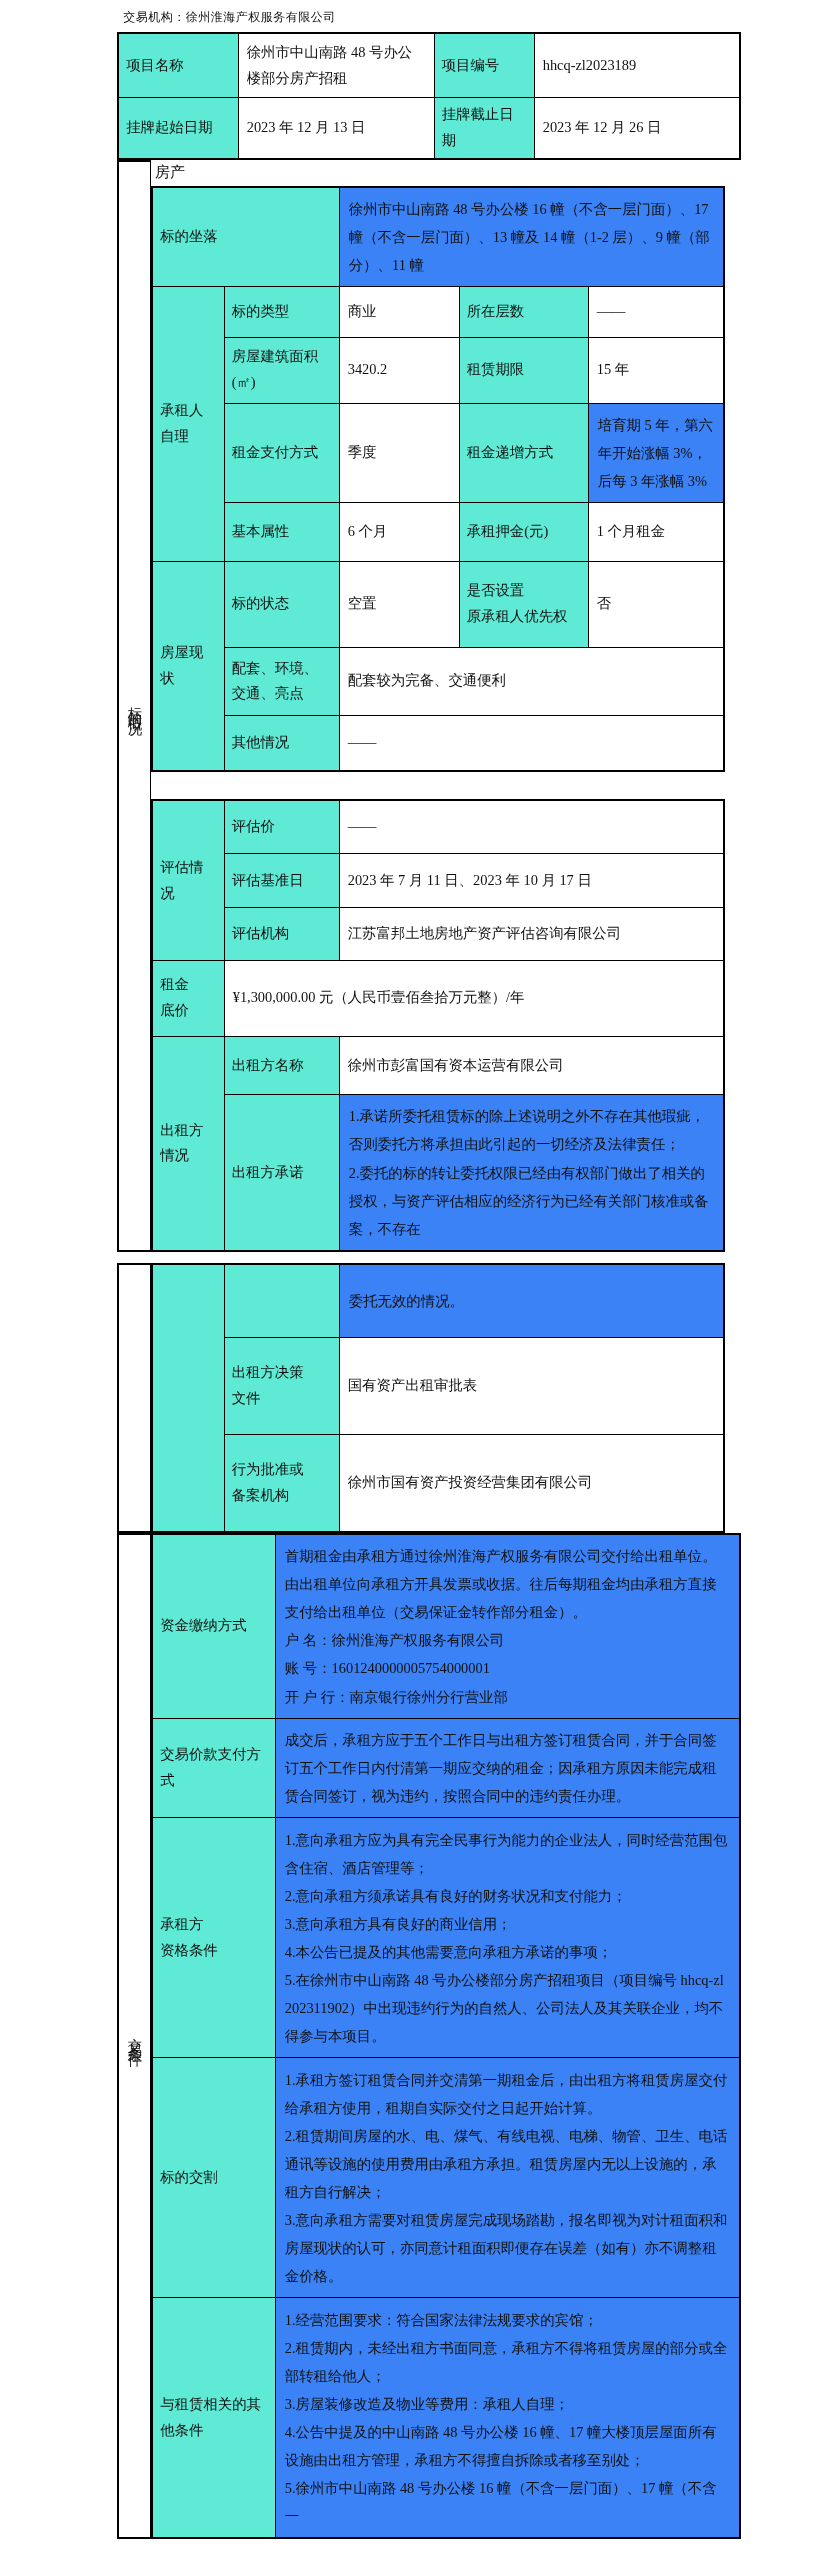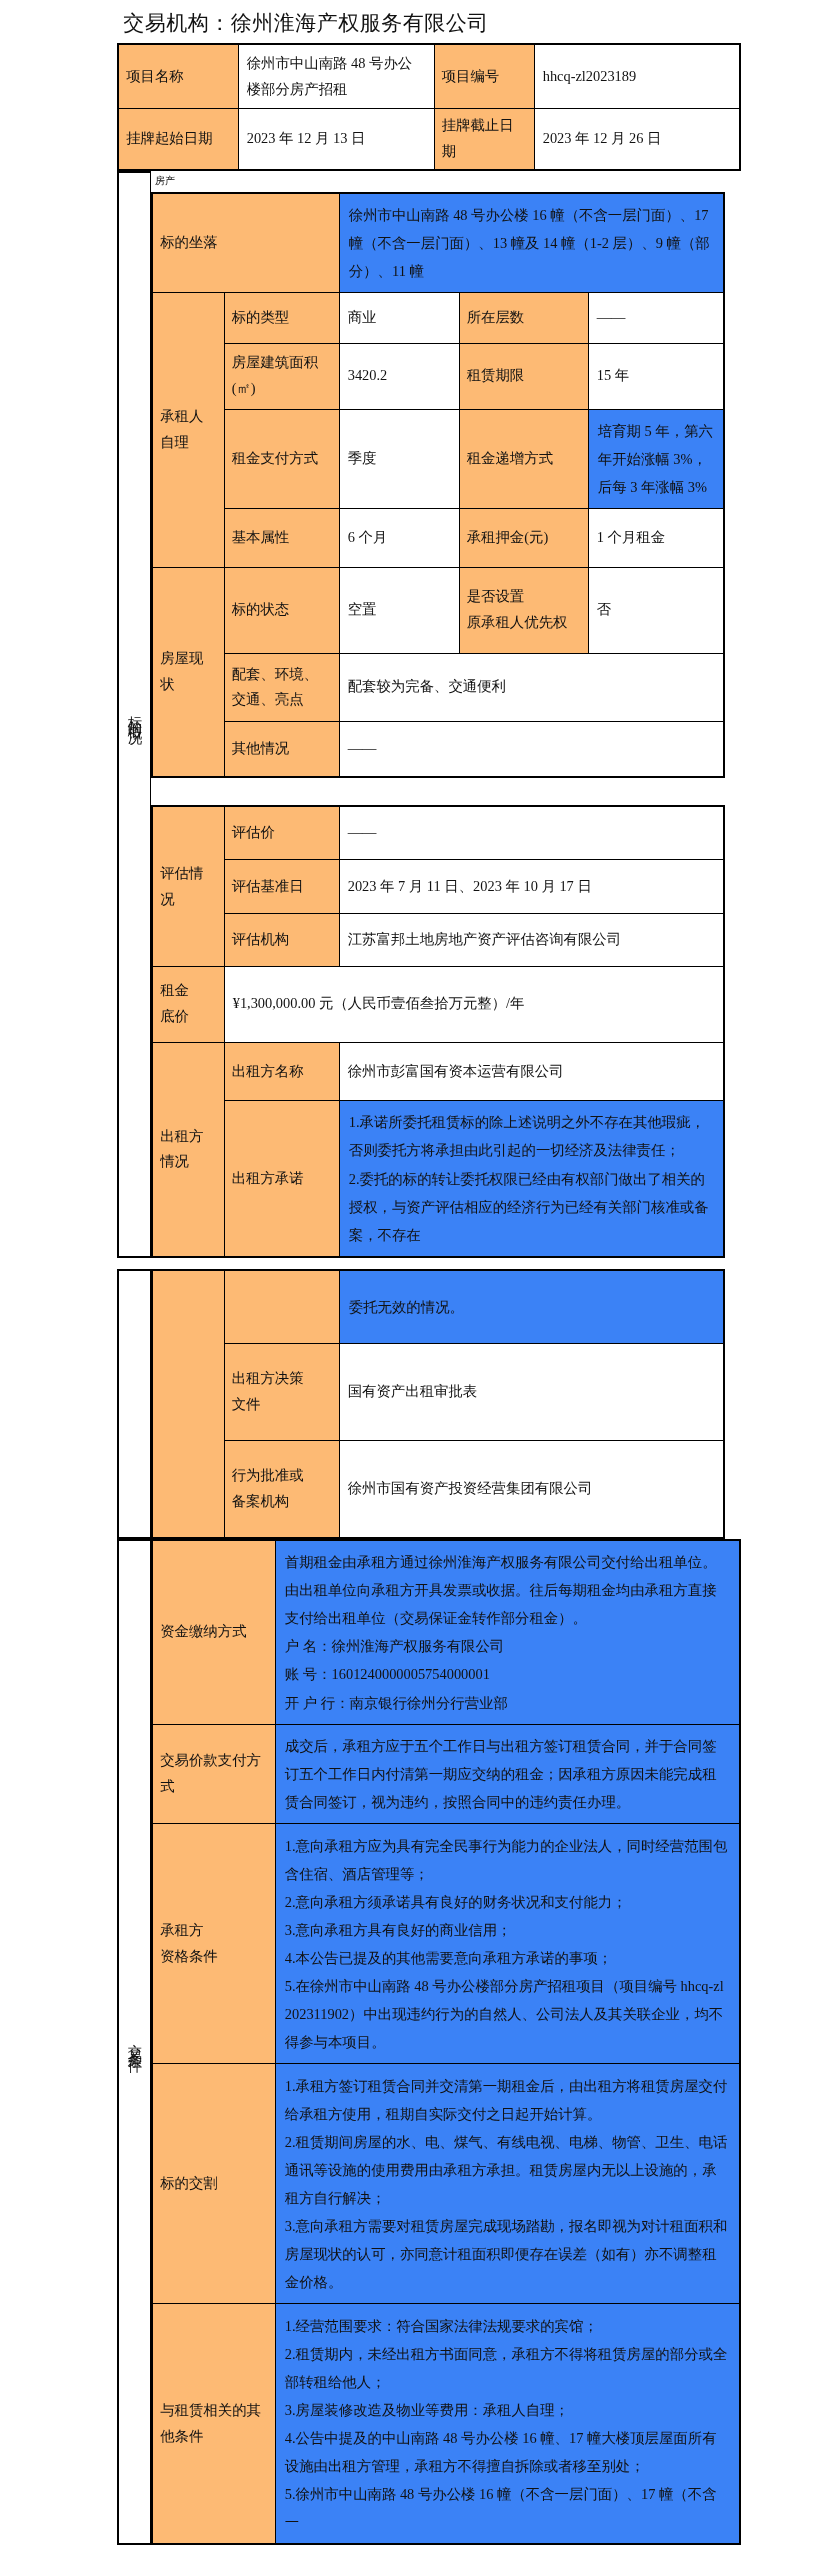--- a/index.html
+++ b/index.html
@@ -1,30 +1,30 @@
 <!DOCTYPE html>
 <html style="font-size:8.2px"><head>
 <meta charset="utf-8">
 <style>
   html,body{margin:0;padding:0;background:#ffffff;}
   body{width:818px;font-family:"Liberation Serif","DejaVu Serif",serif;color:#111;}
   .page{width:624px;margin:0 0 0 117px;padding-top:5.2px;}
-  .doc-title{font-size:21px;padding:4.1px 0 6.2px 6.2px;letter-spacing:0.5px;}
+  .doc-title{font-size:12px;padding:4.1px 0 6.2px 6.2px;letter-spacing:0.5px;}
   table.tb{border-collapse:collapse;table-layout:fixed;border:2.1px solid #000;}
   table.tb td{border:1px solid #000;font-size:14.4px;vertical-align:middle;word-break:break-all;}
-  td.lab{background:#fdba74;padding:4.1px 7.2px;line-height:1.8;}
+  td.lab{background:#5eead4;padding:4.1px 7.2px;line-height:1.8;}
   td.val{background:#ffffff;padding:4.1px 8.2px;line-height:1.8;}
   td.pv{background:#3b82f6;padding:7.2px 9.3px;line-height:1.95;vertical-align:top;}
   td.lab,td.val,td.pv{white-space:pre-wrap;}
   .band{display:flex;align-items:stretch;}
   .vcell{width:31px;flex:0 0 31px;border:2.1px solid #000;border-right-width:1px;background:#fff;
          display:flex;align-items:center;justify-content:center;}
   .vtext{writing-mode:vertical-lr;text-orientation:upright;font-size:14.4px;letter-spacing:5.2px;}
   .bandcontent{flex:1 1 auto;min-width:0;}
-  .estate-line{font-size:10px;padding:3.1px 2.1px 4.1px 4.1px;background:#fff;}
+  .estate-line{font-size:15px;padding:3.1px 2.1px 4.1px 4.1px;background:#fff;}
   .innergap{height:27px;background:#fff;}
   .chunkgap{height:11.3px;background:#fff;}
   .w100{width:100%;}
   .inset{width:574px;}
   .r105 td{height:54px}.r95 td{height:49px}.r123 td{height:63px}
   .r80 td{height:41px}.r110 td{height:57px}.r150 td{height:77px}
   .r115 td{height:59px}.r90 td{height:46px}.r85 td{height:44px}.r130 td{height:67px}.r170 td{height:88px}
   .r270 td{height:139px}
 </style>
 </head>

